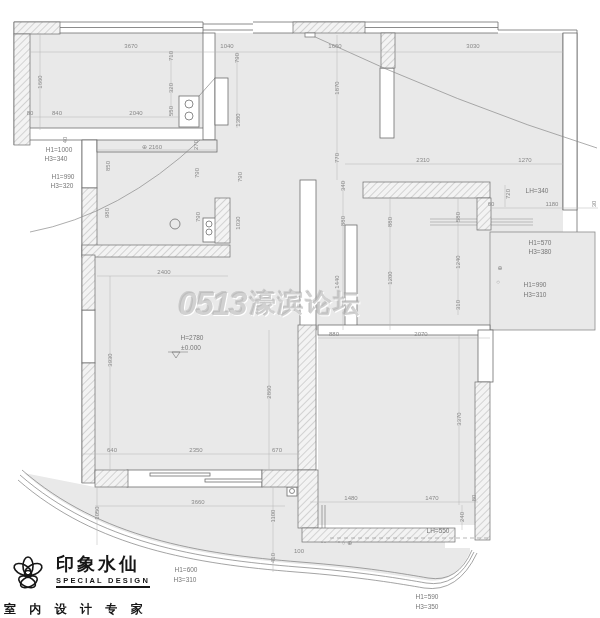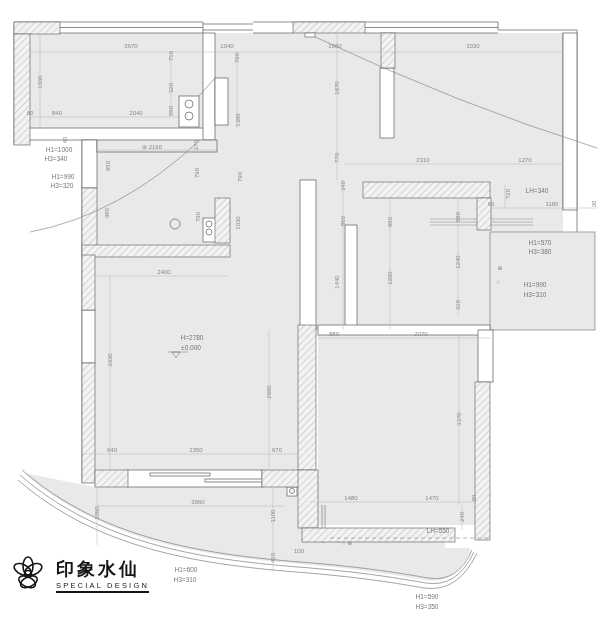--- a/index.html
+++ b/index.html
@@ -23,25 +23,25 @@
   #watermark{
     position:absolute;left:178px;top:284px;width:230px;pointer-events:none;
     color:rgba(185,185,185,.65);text-shadow:1px 1px 0 #ffffff,-1px -1px 0 rgba(150,150,150,.35);
   }
   #watermark .wm-row{display:flex;align-items:center;gap:4px;}
   #watermark .wm-num{font-size:34px;font-weight:bold;letter-spacing:-2px;font-style:italic;}
   #watermark .wm-cn{font-size:26px;font-weight:bold;letter-spacing:2px;}
   #watermark .wm-url{font-size:13px;font-weight:bold;margin-left:105px;margin-top:-4px;letter-spacing:1px;}
   
   #logo{position:absolute;left:4px;top:552px;width:150px;}
-  #logo .row{display:flex;align-items:center;}
+  #logo .row{display:flex;align-items:flex-start;}
   #logo .flower{width:48px;height:46px;flex:0 0 auto;}
   #logo .txt{margin-left:4px;}
   #logo .name{font-size:18px;font-weight:bold;color:#161616;letter-spacing:3px;white-space:nowrap;}
-  #logo .sub{font-size:7.5px;font-weight:normal;color:#161616;letter-spacing:2.2px;
+  #logo .sub{font-size:7.5px;font-weight:bold;color:#161616;letter-spacing:2.2px;
     border-bottom:2px solid #161616;padding-bottom:1px;white-space:nowrap;}
   #logo .tagline{font-size:12px;font-weight:bold;color:#161616;letter-spacing:5px;
     margin-top:3px;white-space:nowrap;}
 </style>
 </head>
 <body>
 
 <div id="stage">
 
   <svg id="plan-svg" width="600" height="618" viewBox="0 0 600 618">
@@ -245,34 +245,39 @@
       <span class="lbl" style="left: 462px; top: 517px; transform: translate(-50%, -50%) rotate(-90deg);">240</span>
       <span class="lbl note" style="left: 438px; top: 531px; transform: translate(-50%, -50%);">LH=550</span>
       <span class="lbl sym" style="left: 345px; top: 543px; transform: translate(-50%, -50%);">° ○ ⊕</span>
       <span class="lbl note" style="left: 186px; top: 570px; transform: translate(-50%, -50%);">H1=600</span>
       <span class="lbl note" style="left: 185px; top: 580px; transform: translate(-50%, -50%);">H3=310</span>
       <span class="lbl note" style="left: 427px; top: 597px; transform: translate(-50%, -50%);">H1=590</span>
       <span class="lbl note" style="left: 427px; top: 607px; transform: translate(-50%, -50%);">H3=350</span>
     </div>
 
   <div id="watermark">
+    <div class="wm-row">
+      <span class="wm-num">0513</span>
+      <span class="wm-cn">濠滨论坛</span>
+    </div>
   </div>
 
   <div id="logo">
     <div class="row">
       <svg class="flower" viewBox="0 0 48 46">
         <g fill="none" stroke="#161616" stroke-width="1.6">
           <ellipse cx="24" cy="14" rx="5" ry="9"></ellipse>
           <ellipse cx="24" cy="14" rx="5" ry="9" transform="rotate(65 24 20)"></ellipse>
           <ellipse cx="24" cy="14" rx="5" ry="9" transform="rotate(-65 24 20)"></ellipse>
           <ellipse cx="24" cy="30" rx="9" ry="5" transform="rotate(25 24 28)"></ellipse>
           <ellipse cx="24" cy="30" rx="9" ry="5" transform="rotate(-25 24 28)"></ellipse>
           <circle cx="24" cy="22" r="3.5"></circle>
         </g>
       </svg>
       <div class="txt">
         <div class="name">印象水仙</div>
         <div class="sub">SPECIAL DESIGN</div>
       </div>
     </div>
+    <div class="tagline">室 内 设 计 专 家</div>
   </div>
 
 </div>
 
 </body></html>

